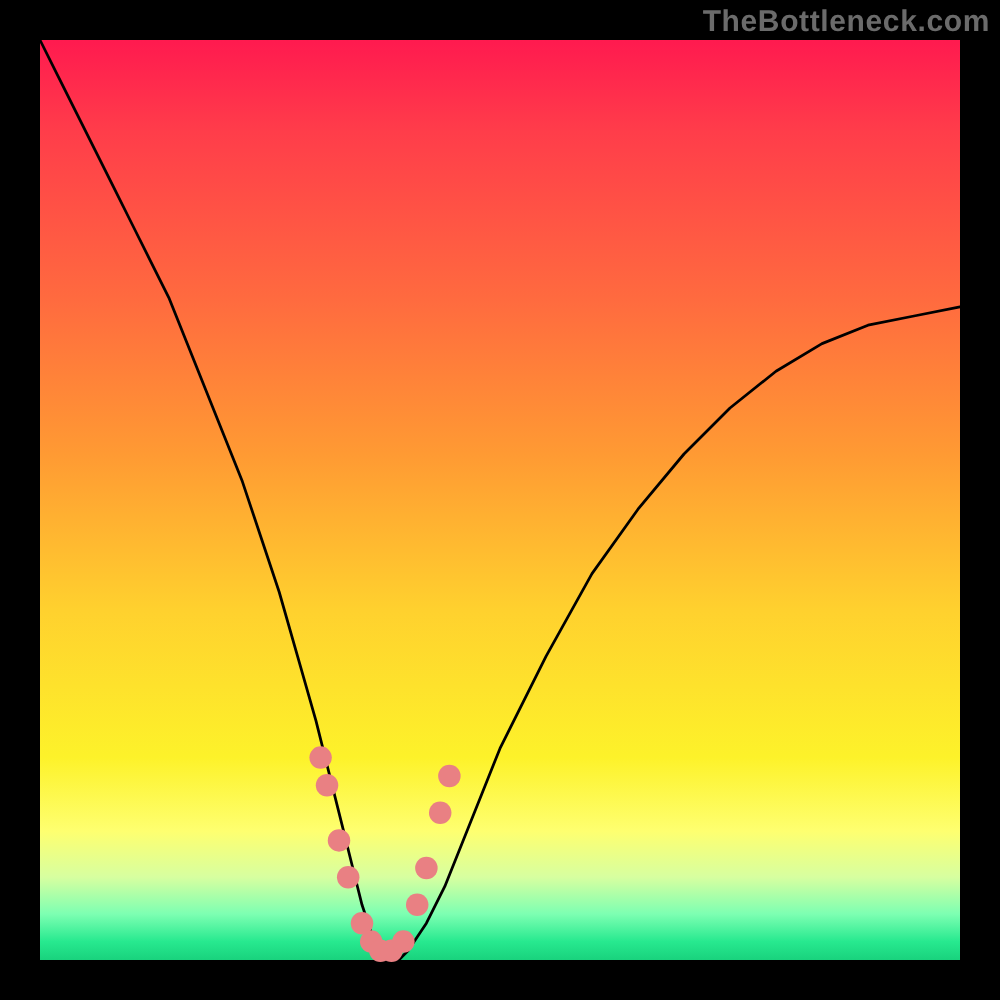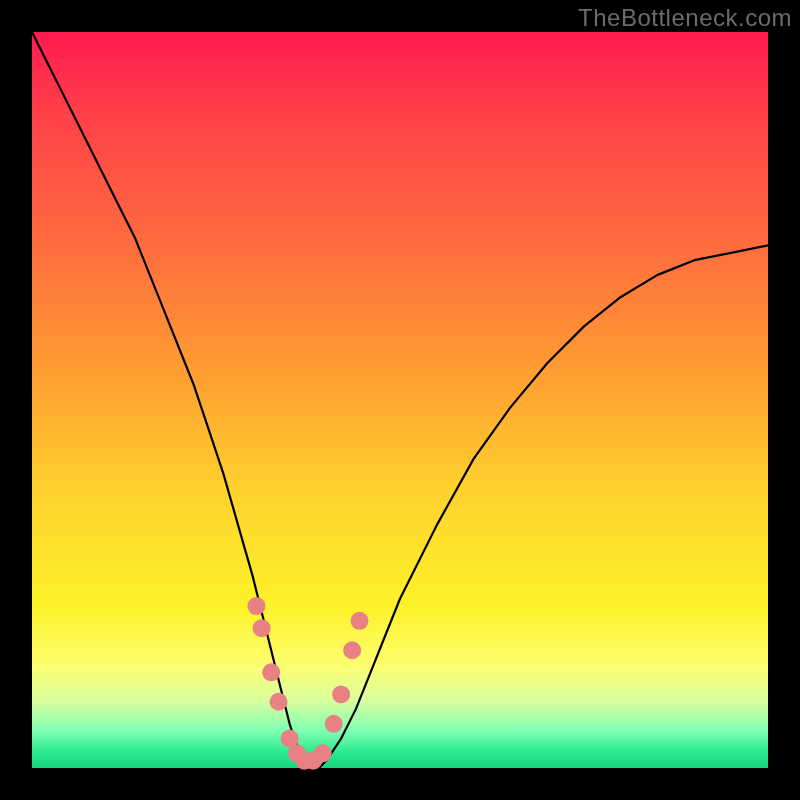--- a/index.html
+++ b/index.html
@@ -39,21 +39,21 @@
       #27e98f 98%,
       #19d27d 100%
     );
   }
   .attribution {
     position: absolute;
     top: 4px;
     right: 8px;
     color: #6b6b6b;
     font-size: 24px;
-    font-weight: 400;
+    font-weight: 700;
     letter-spacing: 0.5px;
     user-select: none;
   }
   svg.curve {
     position: absolute;
     left: 0;
     top: 0;
     width: 736px;
     height: 736px;
     overflow: visible;

